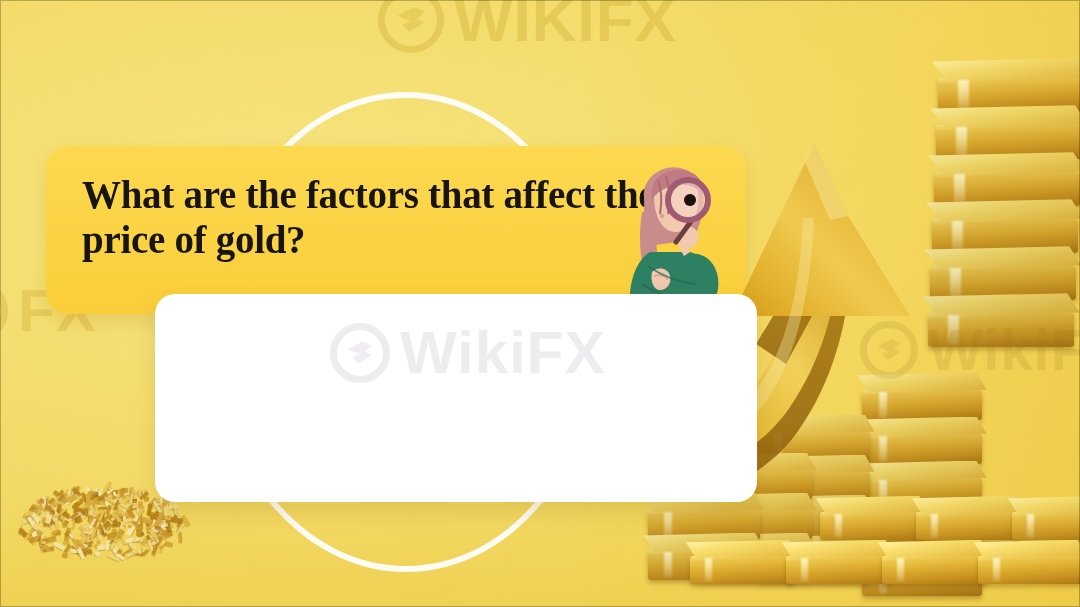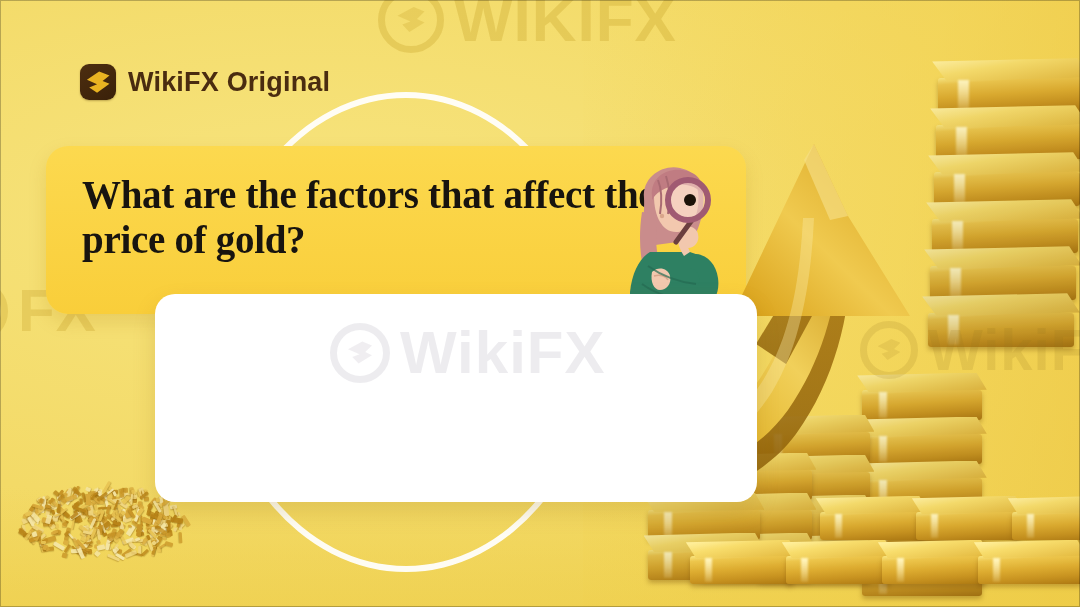--- a/index.html
+++ b/index.html
@@ -732,24 +732,20 @@
       <div class="bar" style="left: 820px; top: 512px; width: 104px; height: 28px; z-index: 28; filter: brightness(1);"></div>
       <div class="bar" style="left: 916px; top: 512px; width: 104px; height: 28px; z-index: 29; filter: brightness(1);"></div>
       <div class="bar" style="left: 1012px; top: 512px; width: 104px; height: 28px; z-index: 30; filter: brightness(1);"></div>
     </div>
 
   <div class="wm" id="wm-right">
     <span class="wm-mark"></span>
     <span>WikiFX</span>
   </div>
 
-  <div class="logo-row">
-    <span class="logo-badge"></span>
-    <span class="logo-text">WikiFX Original</span>
-  </div>
 
   <div class="card-yellow">
     <div class="q-text" id="q1">What are the factors that affect the price of gold?</div>
   </div>
 
   <div class="woman">
     <svg viewBox="0 0 132 152" width="132" height="152" aria-hidden="true">
 
       <path d="M40 38 C38 16 60 4 76 8 C95 12 102 28 99 48 C97 64 92 74 88 80 L44 86 C36 74 41 56 40 38 Z" fill="#C98C8C"></path>
       <path d="M38 52 C34 78 36 104 44 124 L62 122 C52 102 50 76 54 54 Z" fill="#C98C8C"></path>

